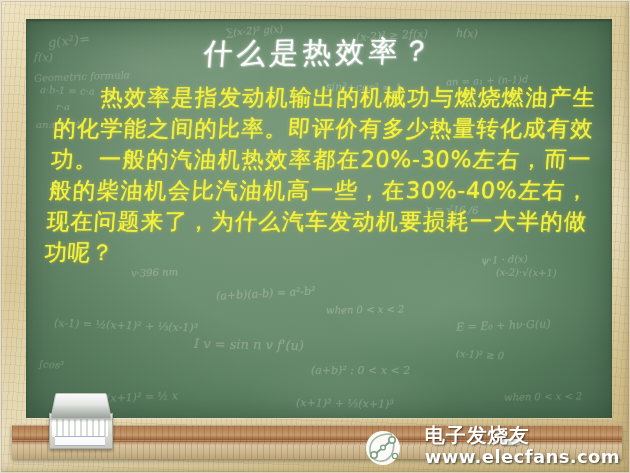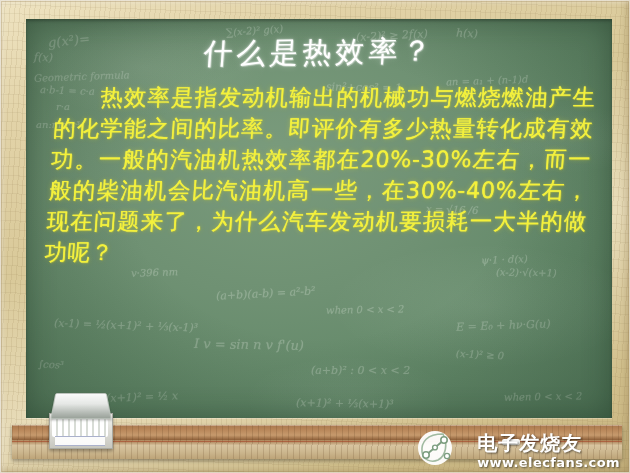--- a/index.html
+++ b/index.html
@@ -171,40 +171,40 @@
     width:18px;height:6px;
     background:linear-gradient(180deg,#ffffff,#dcdcd4);
     border-radius:2px;
     box-shadow:0 1px 2px rgba(0,0,0,.3);
   }
 
   
   .watermark{
     position:absolute;
     right:10px;bottom:4px;
-    display:flex;align-items:flex-end;gap:20px;
+    display:flex;align-items:flex-start;gap:20px;
     pointer-events:none;
   }
   .wm-logo{
     width:44px;height:44px;flex:0 0 44px;
     position:relative;
   }
   .wm-text{ display:flex;flex-direction:column;align-items:flex-start;line-height:1; }
   .wm-cn{
     color:#ffffff;
     font-size:20px;
     font-weight:bold;
     letter-spacing:1px;
     font-family:"DejaVu Sans", sans-serif;
     text-shadow:1px 1px 2px rgba(0,0,0,.55);
   }
   .wm-url{
     margin-top:3px;
     color:#ffffff;
-    font-size:13px;
+    font-size:18px;
     font-weight:bold;
     letter-spacing:.4px;
     font-family:"DejaVu Sans", sans-serif;
     text-shadow:1px 1px 2px rgba(0,0,0,.55);
   }
 </style>
 </head>
 <body>
 
 <div class="stage">

